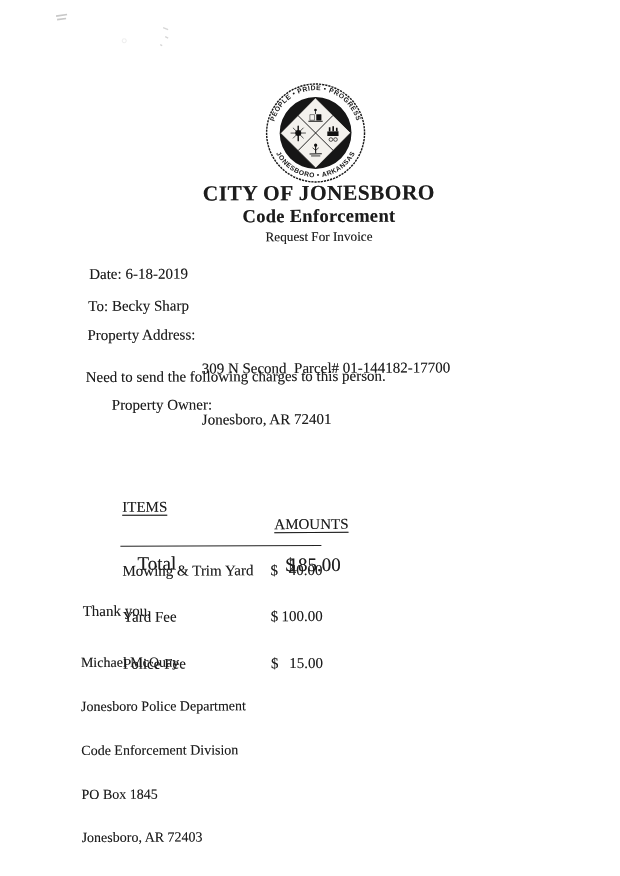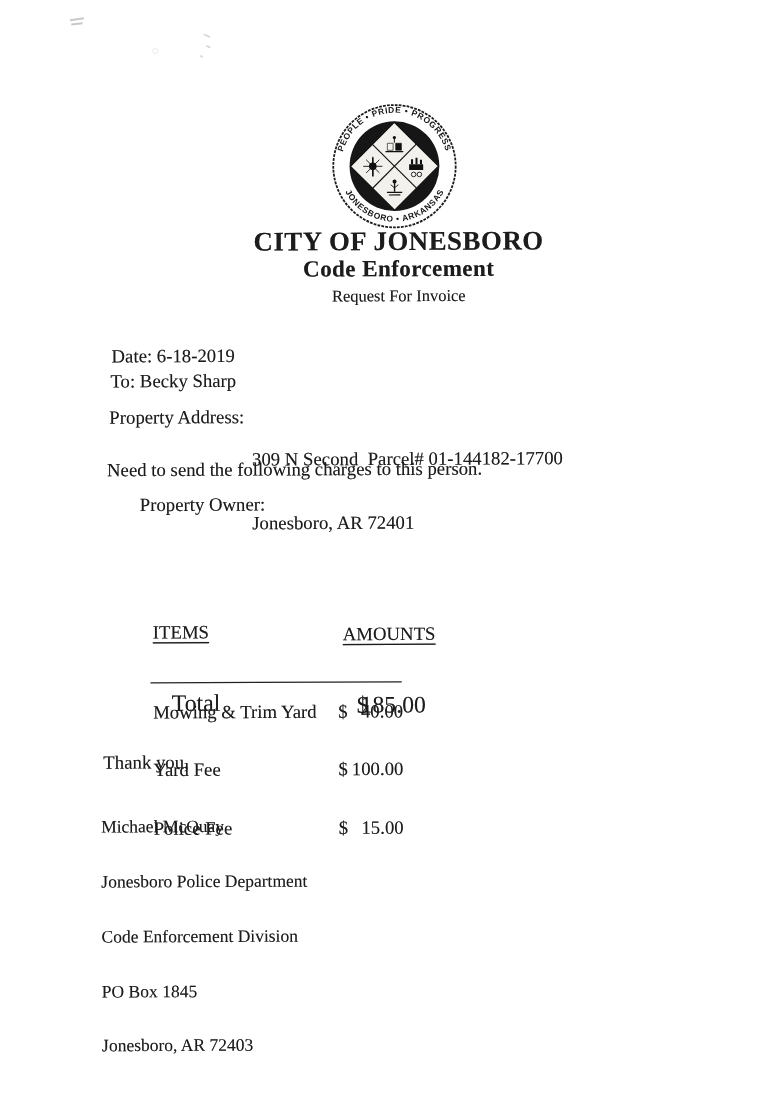--- a/index.html
+++ b/index.html
@@ -30,21 +30,21 @@
 
   .lbl-col { left: 88px; }
   .val-col { left: 200px; }
 
   .addr-lines { line-height: 17px; }
   .owner-lines { line-height: 16px; }
 
   .charges { left: 118px; top: 466px; width: 212px; }
   .charge-head { position: relative; height: 32px; font-size: 15px; }
   .head-items   { position: absolute; left: 2px; top: 0; text-decoration: underline; text-underline-offset: 3px; }
-  .head-amounts { position: absolute; left: 154px; top: 2px; text-decoration: underline; text-underline-offset: 3px; font-family: Liberation Serif, serif; }
+  .head-amounts { position: absolute; left: 154px; top: 18px; text-decoration: underline; text-underline-offset: 3px; font-family: Liberation Serif, serif; }
   .charge-row { position: relative; height: 14.3px; font-size: 15px; }
   .charge-item { position: absolute; left: 2px; top: 0; white-space: pre; }
   .charge-cur  { position: absolute; left: 150px; top: 0; }
   .charge-val  { position: absolute; left: 153px; top: 0; width: 49px; text-align: right; }
   .charge-divider { position: absolute; left: 0; top: 79px; width: 201px; border-top: 1.6px solid #222; }
   .total-row { position: absolute; left: 15px; top: 89px; width: 212px; height: 16px; font-size: 19px; }
 
   .closing-salutation { left: 80px; top: 602px; }
   .signature-block { left: 78px; top: 626px; font-size: 14px; line-height: 14.6px; }
 
@@ -115,21 +115,21 @@
         <line x1="44" y1="70.5" x2="56" y2="70.5" stroke-width="1"></line>
         <line x1="45.5" y1="72.5" x2="54.5" y2="72.5" stroke-width="0.8"></line>
       </g>
     </svg>
   </div>
 
   <div class="abs txt center-block doc-title">CITY OF JONESBORO</div>
   <div class="abs txt center-block doc-subtitle">Code Enforcement</div>
   <div class="abs txt center-block doc-formname">Request For Invoice</div>
 
-  <div class="abs txt lbl-col" style="top:265px;margin-top:12px;"><span>Date:</span><span> </span><span>6-18-2019</span></div>
+  <div class="abs txt lbl-col" style="top:265px;"><span>Date:</span><span> </span><span>6-18-2019</span></div>
 
   <div class="abs txt" style="left:87px; top:297px;"><span>To:</span><span> </span><span>Becky Sharp</span></div>
 
   <div class="abs txt" style="left:86px; top:326px;">Property Address:</div>
   <div class="abs txt val-col addr-lines" style="top:326px;">
     <div>309 N Second  Parcel# 01-144182-17700</div>
     <div>Jonesboro, AR 72401</div>
   </div>
 
   <div class="abs txt" style="left:84px; top:368px;">Need to send the following charges to this person.</div>

